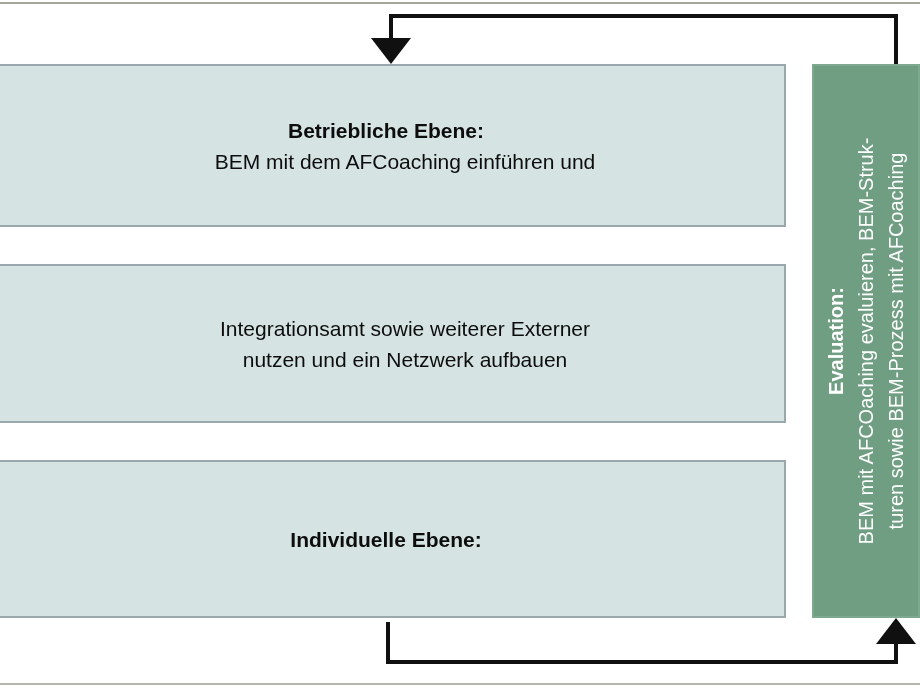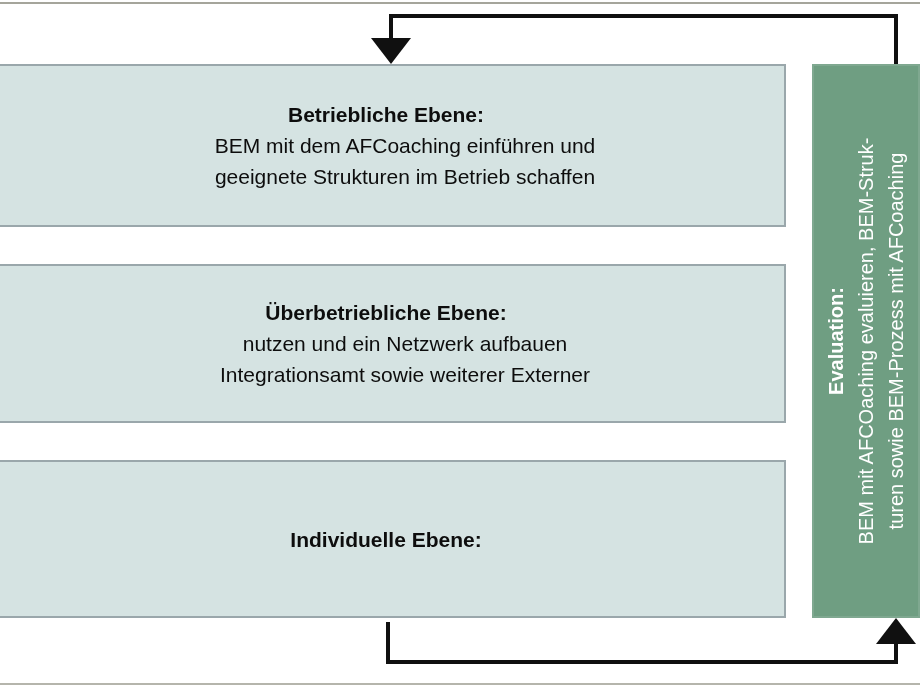--- a/index.html
+++ b/index.html
@@ -135,29 +135,27 @@
 
   <div class="conn" id="top-h"></div>
   <div class="conn" id="top-v-right"></div>
   <div class="conn" id="top-v-left"></div>
   <div id="top-arrowhead"></div>
 
   <div class="level-box" id="box-betrieblich">
     <div class="level-title">Betriebliche Ebene:</div>
     <div class="level-body">
       <div>BEM mit dem AFCoaching einführen und</div>
-      <div>geeignete Strukturen im Betrieb schaffen</div>
     </div>
   </div>
 
   <div class="level-box" id="box-ueberbetrieblich">
-    <div class="level-title">Überbetriebliche Ebene:</div>
     <div class="level-body">
+      <div>Integrationsamt sowie weiterer Externer</div>
       <div>nutzen und ein Netzwerk aufbauen</div>
-      <div>Integrationsamt sowie weiterer Externer</div>
     </div>
   </div>
 
   <div class="level-box" id="box-individuell">
     <div class="level-title">Individuelle Ebene:</div>
   </div>
 
   <div class="eval-bar">
     <div class="eval-rot">
       <div class="eval-title">Evaluation:</div>

